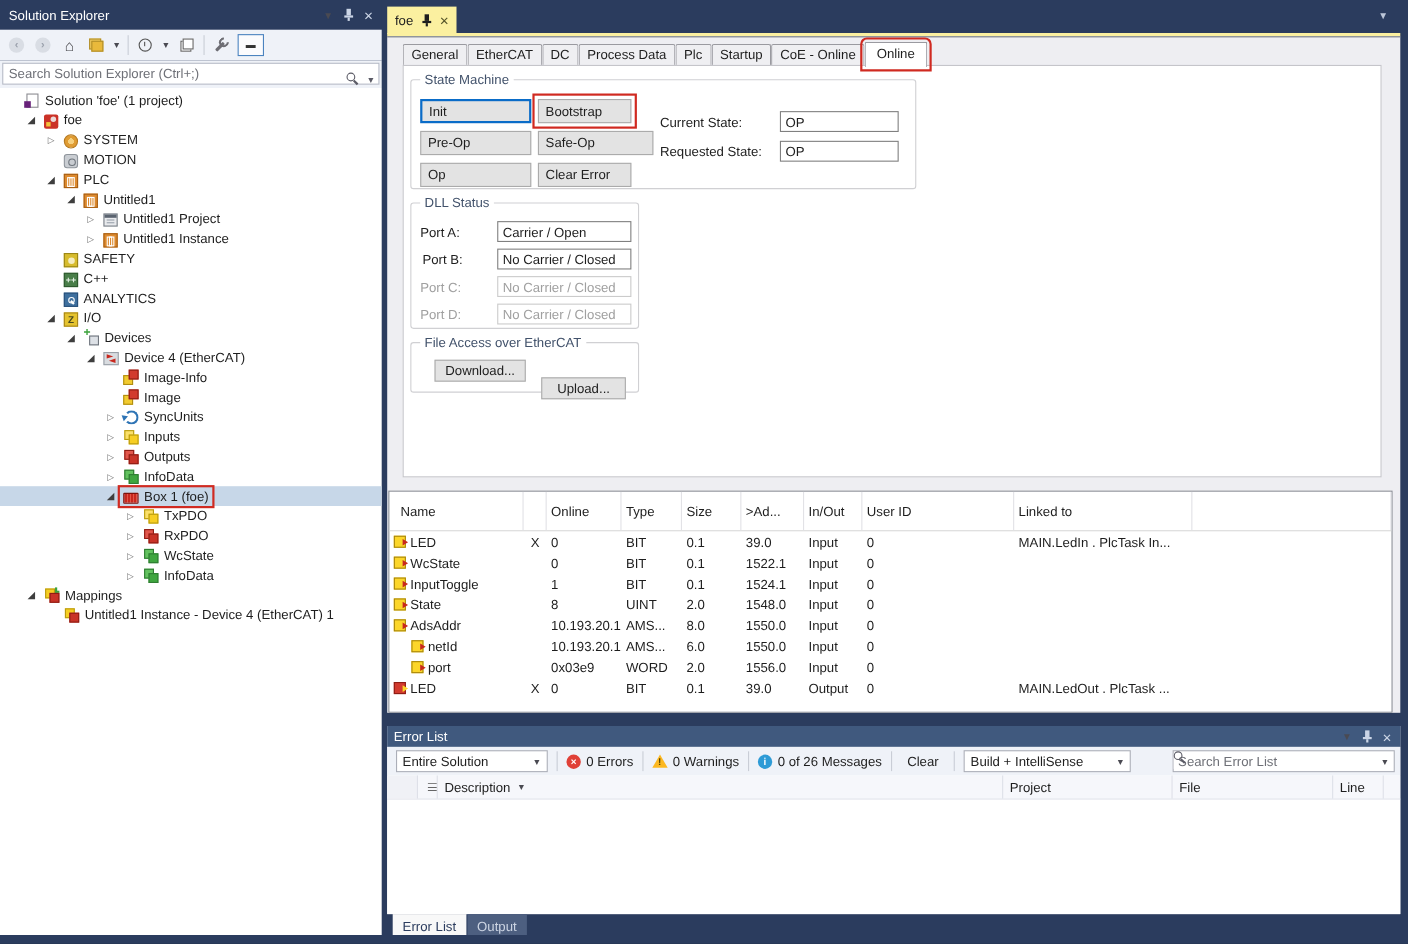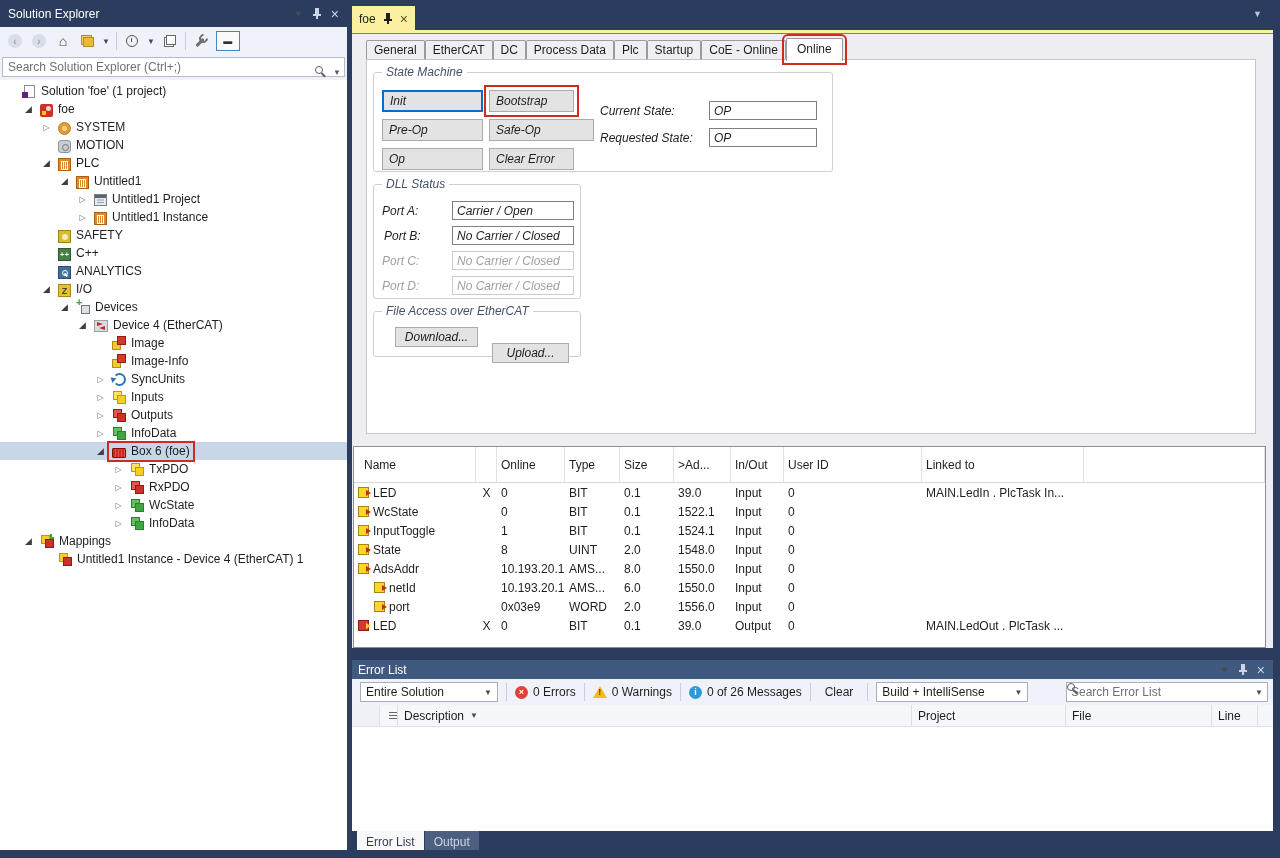--- a/index.html
+++ b/index.html
@@ -119,21 +119,21 @@
        background-size:4px 6px,8px 2px,2px 3px;background-position:3px 0,1px 6px,4px 8px;background-repeat:no-repeat;}
   .doc-underline{position:absolute;left:352px;top:30px;width:921px;height:3px;background:#FBF0A0;}
   .doc-well-car{position:absolute;left:1253px;top:9px;color:#BCC6D8;font-size:9px;}
   .doc-body{position:absolute;left:352px;top:33px;width:921px;height:615px;background:#EEEEF2;border-top:1px solid #7A7F87;}
   .page-tabs{position:absolute;left:14px;top:3px;height:23px;display:flex;align-items:flex-end;}
   .ptab{border:1px solid #9A9AA0;border-bottom:none;background:#EFEFF2;padding:2px 7px 3px 7px;margin-top:2px;
         border-radius:2px 2px 0 0;position:relative;white-space:nowrap;}
   .ptab.active{background:#fff;padding:3px 10px 5px 10px;margin-top:0;margin-bottom:-1px;z-index:3;}
   .annot-tab{outline:2px solid #D02A21;outline-offset:2px;}
   .page{position:absolute;left:14px;right:17px;top:25px;height:375px;background:#fff;border:1px solid #C5C5CA;z-index:1;}
-  .grp{position:absolute;border:1px solid #D0D0D3;border-radius:3px;font-style:italic;}
+  .grp{position:absolute;border:1px solid #D0D0D3;border-radius:3px;}
   .glabel{position:absolute;top:-8px;left:8px;background:#fff;padding:0 4px;color:#42526B;white-space:nowrap;}
   .btn{position:absolute;background:#E3E3E3;border:1px solid #ABABAB;display:flex;align-items:center;
        padding-left:6px;color:#1E1E1E;cursor:default;}
   .btn.center{justify-content:center;padding-left:0;}
   .btn.focus{border:2px solid #0A6CC8;}
   .annot-btn{outline:2px solid #D02A21;outline-offset:3px;}
   .flabel{position:absolute;white-space:nowrap;color:#1E1E1E;}
   .flabel.dis{color:#A0A0A0;}
   .tb{position:absolute;background:#fff;border:1px solid #808080;display:flex;align-items:center;padding:0 4px;}
   .tb.dis{border-color:#CBCBCB;color:#A0A0A0;}
@@ -331,28 +331,28 @@
           <span class="arr exp" style="margin-left: 74px;">◢</span>
           <span class="tlbl">
             <span class="ic ic-ethercat"></span>
             <span>Device 4 (EtherCAT)</span>
           </span>
         </div>
         <div class="trow">
           <span class="arr" style="margin-left: 92px;"></span>
           <span class="tlbl">
             <span class="ic ic-image"></span>
+            <span>Image-Info</span>
+          </span>
+        </div>
+        <div class="trow">
+          <span class="arr" style="margin-left: 92px;"></span>
+          <span class="tlbl">
+            <span class="ic ic-image"></span>
             <span>Image</span>
-          </span>
-        </div>
-        <div class="trow">
-          <span class="arr" style="margin-left: 92px;"></span>
-          <span class="tlbl">
-            <span class="ic ic-image"></span>
-            <span>Image-Info</span>
           </span>
         </div>
         <div class="trow">
           <span class="arr" style="margin-left: 92px;">▷</span>
           <span class="tlbl">
             <span class="ic ic-sync"></span>
             <span>SyncUnits</span>
           </span>
         </div>
         <div class="trow">
@@ -373,21 +373,21 @@
           <span class="arr" style="margin-left: 92px;">▷</span>
           <span class="tlbl">
             <span class="ic ic-infodata"></span>
             <span>InfoData</span>
           </span>
         </div>
         <div class="trow sel">
           <span class="arr exp" style="margin-left: 92px;">◢</span>
           <span class="tlbl annot">
             <span class="ic ic-box"></span>
-            <span>Box 6 (foe)</span>
+            <span>Box 1 (foe)</span>
           </span>
         </div>
         <div class="trow">
           <span class="arr" style="margin-left: 110px;">▷</span>
           <span class="tlbl">
             <span class="ic ic-inputs"></span>
             <span>TxPDO</span>
           </span>
         </div>
         <div class="trow">

